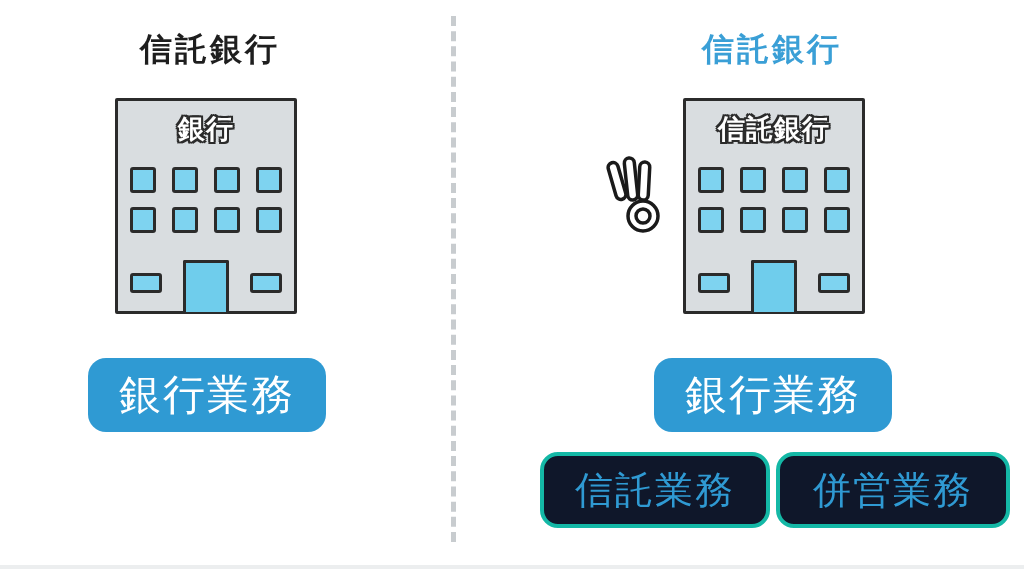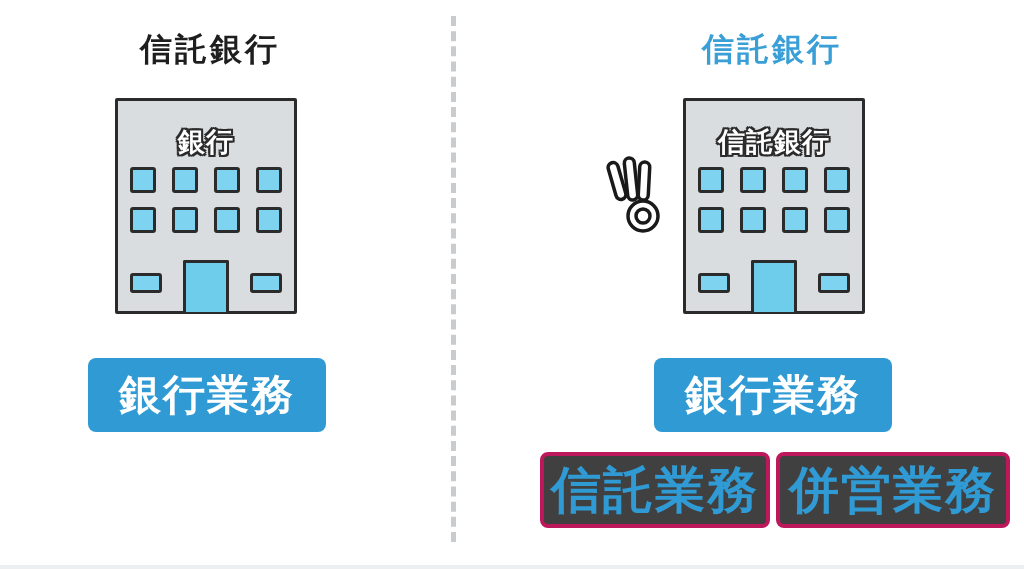--- a/index.html
+++ b/index.html
@@ -58,21 +58,20 @@
     font-size: 27px;
     font-weight: bold;
     letter-spacing: 1px;
     color: #ffffff;
     text-shadow:
       -2px -2px 0 #2b2b2b, 2px -2px 0 #2b2b2b,
       -2px  2px 0 #2b2b2b, 2px  2px 0 #2b2b2b,
        0   -2px 0 #2b2b2b, 0    2px 0 #2b2b2b,
       -2px  0   0 #2b2b2b, 2px  0   0 #2b2b2b;
     white-space: nowrap;
-    margin-top: 13px;
   }
 
   .win-row {
     position: absolute;
     left: 12px; width: 152px;
     display: flex;
     justify-content: space-between;
   }
   .win-row.r1 { top: 66px; }
   .win-row.r2 { top: 106px; }
@@ -105,36 +104,36 @@
     border-radius: 2px 2px 0 0;
     box-sizing: border-box;
   }
 
   
   .badge {
     position: absolute;
     display: flex;
     align-items: center;
     justify-content: center;
-    font-weight: bold;
-    border-radius: 8px;
+    font-weight: normal;
+    border-radius: 18px;
     box-sizing: border-box;
     white-space: nowrap;
     letter-spacing: 2px;
   }
   .badge.filled {
     background: #2f9ad3;
     color: #ffffff;
     font-size: 42px;
   }
   .badge.outlined {
-    background: #404040;
-    border: 4px solid #be185d;
+    background: #0f172a;
+    border: 4px solid #14b8a6;
     color: #2f9ad3;
-    font-size: 50px;
+    font-size: 38px;
   }
   .badge.p-left   { left: 88px;  top: 358px; width: 238px; height: 74px; }
   .badge.p-right  { left: 654px; top: 358px; width: 238px; height: 74px; }
   .badge.s-right  { left: 540px; top: 452px; width: 230px; height: 76px; }
   .badge.t-right  { left: 776px; top: 452px; width: 234px; height: 76px; }
 
   
   .ok-hand {
     position: absolute;
     left: 606px; top: 156px;

